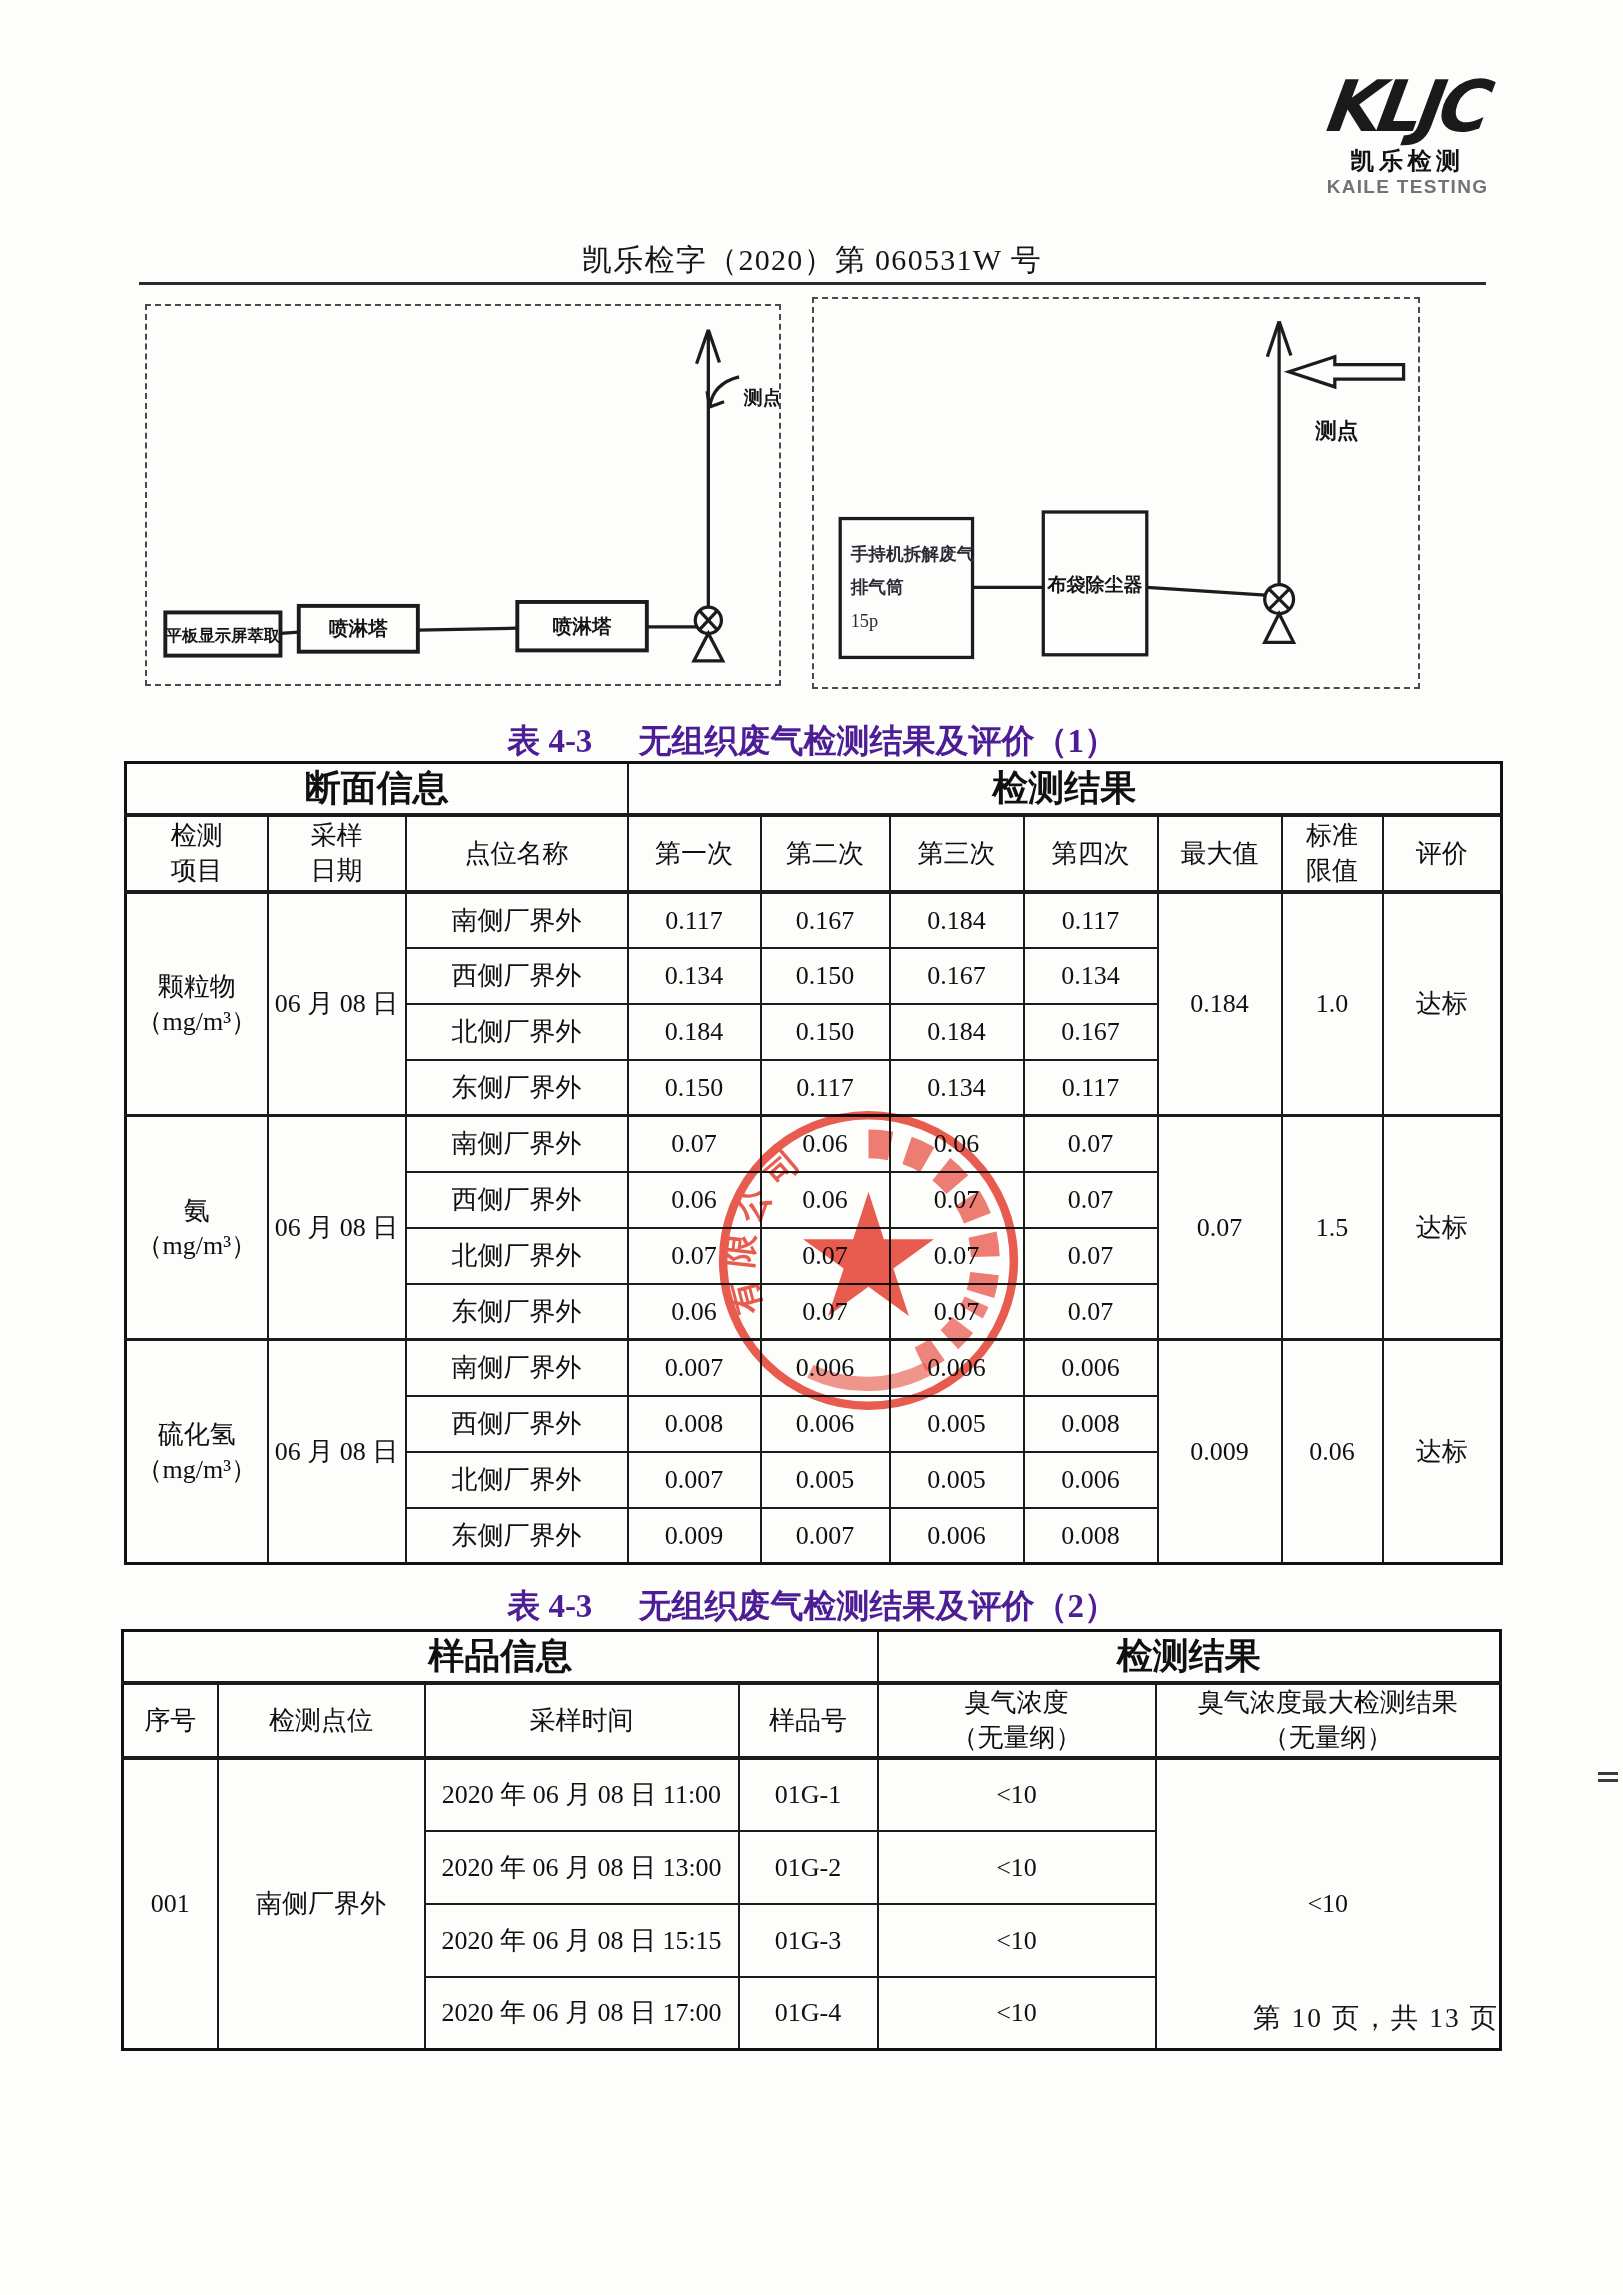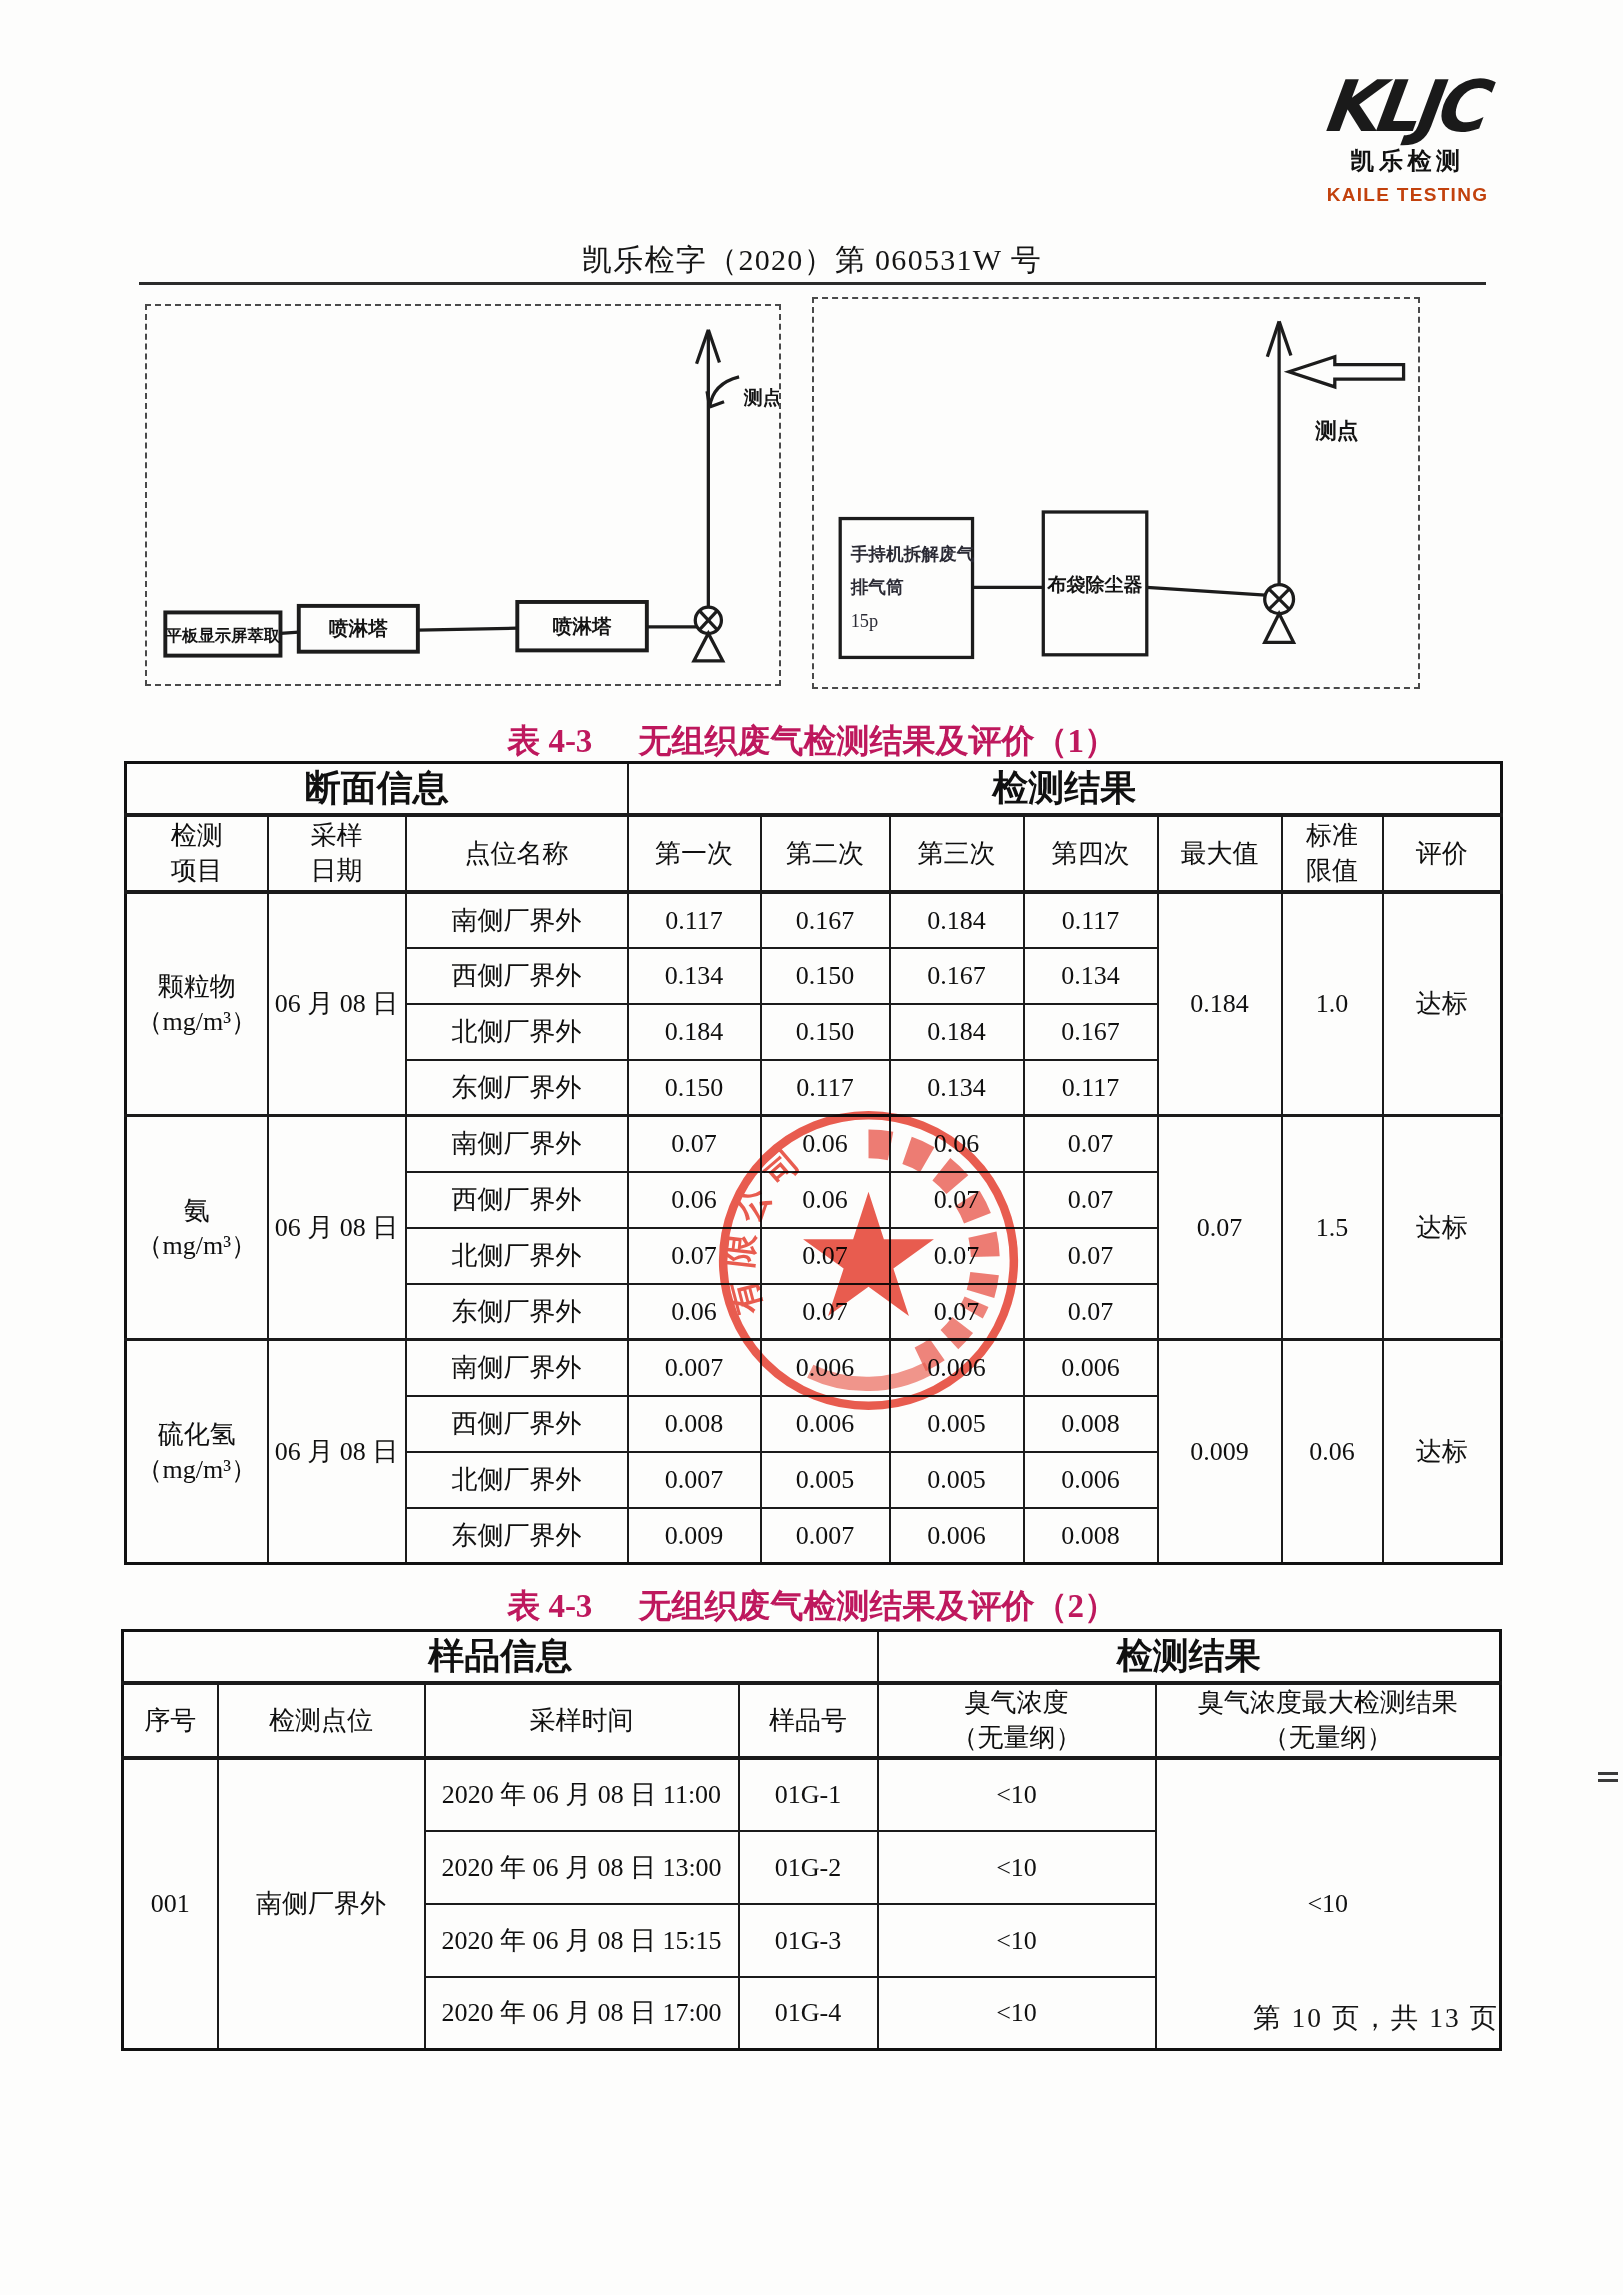--- a/index.html
+++ b/index.html
@@ -5,31 +5,31 @@
   html,body{margin:0;padding:0;background:#9a9a9a;}
   .page{position:relative;width:1624px;height:2295px;background:#fdfdfc;margin:0 auto;overflow:hidden;
         font-family:"Liberation Serif","DejaVu Serif",serif;color:#151515;}
   
   .logo{position:absolute;left:1296px;top:71px;width:223px;text-align:center;line-height:1;}
   .logo-mark{font-family:"DejaVu Sans","Liberation Sans",sans-serif;font-weight:900;font-style:italic;
              font-size:71px;letter-spacing:-5.2px;transform:skewX(-10deg);display:inline-block;color:#1a1a1a;}
   .logo-cn{font-family:"Liberation Sans","DejaVu Sans",sans-serif;font-weight:700;font-size:24px;
            letter-spacing:4.6px;margin-top:6.5px;color:#111;}
   .logo-en{font-family:"Liberation Sans","DejaVu Sans",sans-serif;font-weight:700;font-size:19px;
-           letter-spacing:1.3px;margin-top:12px;color:#c2410c;}
+           letter-spacing:1.3px;margin-top:4px;color:#737373;}
   
   .report-no{position:absolute;left:0;top:240px;width:1624px;text-align:center;font-size:30px;letter-spacing:1.3px;}
   .header-rule{position:absolute;left:139px;top:282px;width:1347px;height:3.3px;background:#2b2b2b;}
   
   .diagram{position:absolute;border:2px dashed #4a4a4a;background:#fdfdfc;}
   .diag-left{left:145px;top:304px;width:632px;height:378px;}
   .diag-right{left:812px;top:297px;width:604px;height:388px;}
   .diagram svg{display:block;width:100%;height:100%;}
   
-  .tbl-title{position:absolute;left:0;width:1624px;text-align:center;font-weight:700;font-size:33px;color:#be185d;}
+  .tbl-title{position:absolute;left:0;width:1624px;text-align:center;font-weight:700;font-size:33px;color:#4c1d95;}
   .tbl-title .gap{display:inline-block;width:46px;}
   #t1-title{top:719px;}
   #t2-title{top:1584px;}
   
   table.rpt{position:absolute;border-collapse:collapse;table-layout:fixed;border:3.9px solid #111;}
   #t1{left:124px;top:761px;width:1375px;}
   #t2{left:121px;top:1629px;width:1378px;padding-left:18px;}
   table.rpt td{border:2px solid #1b1b1b;border-top-width:2.6px;border-bottom-width:2.6px;
                text-align:center;vertical-align:middle;padding:0;font-size:26px;
                white-space:pre-line;line-height:1.35;color:#101010;}

